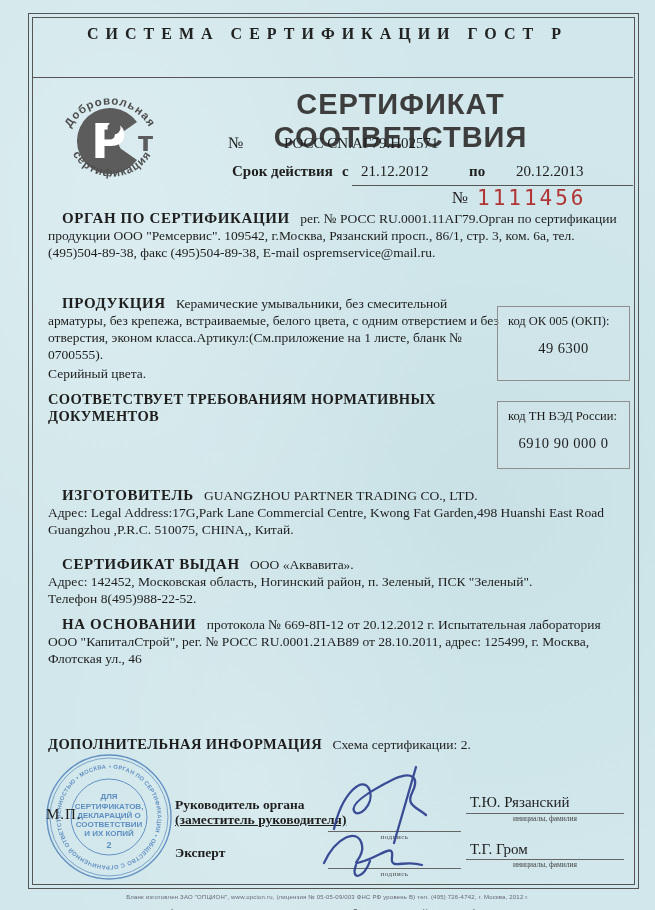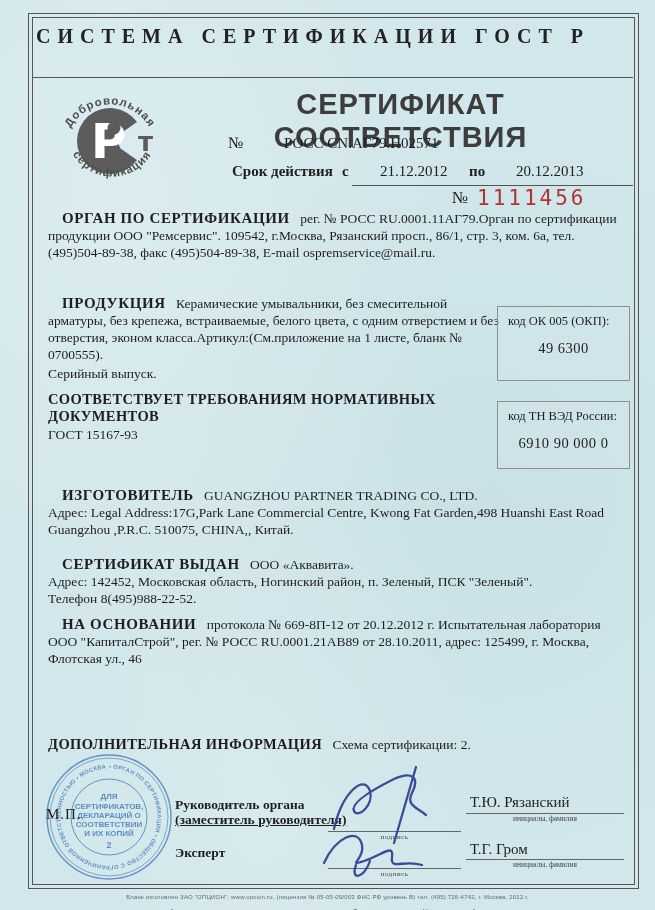--- a/index.html
+++ b/index.html
@@ -9,21 +9,21 @@
     background-color:#d1e7eb;
     background-image:
       radial-gradient(ellipse at 18% 22%, rgba(255,255,255,0.22), transparent 45%),
       radial-gradient(ellipse at 75% 55%, rgba(186,214,219,0.35), transparent 55%),
       radial-gradient(ellipse at 40% 85%, rgba(255,255,255,0.15), transparent 40%);
     font-family:"Liberation Serif", serif;color:#1e1e1e;
   }
   .frame-outer{position:absolute;left:28px;top:13px;width:609px;height:874px;border:1px solid #555;}
   .frame-inner{position:absolute;inset:3px;border:1px solid #555;}
   .abs{position:absolute;}
-  .hdr1{left:36px;top:25px;width:583px;font-weight:bold;font-size:20px;letter-spacing:7px;color:#222;}
+  .hdr1{left:36px;top:25px;width:583px;text-align:center;font-weight:bold;font-size:16px;letter-spacing:7px;color:#222;}
   .hdr2{left:36px;top:53px;width:583px;text-align:center;font-weight:bold;font-size:13.5px;letter-spacing:0.3px;color:#222;}
   .rule{border-top:1.5px solid #555;height:0;}
   .doc-title{left:172px;top:88px;width:457px;text-align:center;
     font-family:"Liberation Sans", sans-serif;font-weight:bold;font-size:29px;letter-spacing:1px;color:#3d3d3d;}
   .serif15{font-size:15px;}
   .bold{font-weight:bold;}
   .red-num{font-family:"DejaVu Sans Mono", monospace;font-size:21px;letter-spacing:3px;color:#b23434;}
   .para{margin:0;font-size:13.5px;line-height:17px;}
   .slabel{font-weight:bold;font-size:15px;letter-spacing:0.6px;margin-right:7px;margin-left:14px;}
   .slabel-sm{font-weight:bold;font-size:14.5px;letter-spacing:0.4px;margin-right:7px;}
@@ -68,48 +68,47 @@
     </text>
   </svg>
 
   <div class="abs doc-title">СЕРТИФИКАТ СООТВЕТСТВИЯ</div>
 
   <div class="abs serif15" style="left:228px;top:134px;font-size:16px;">№</div>
   <div class="abs serif15" style="left:284px;top:135px;">РОСС CN.АГ79.H02571</div>
 
   <div class="abs serif15 bold" style="left:232px;top:163px;">Срок действия</div>
   <div class="abs serif15 bold" style="left:342px;top:163px;">с</div>
-  <div class="abs serif15" style="left:380px;top:163px;">21.12.2012</div>
+  <div class="abs serif15" style="left:361px;top:163px;">21.12.2012</div>
   <div class="abs serif15 bold" style="left:469px;top:163px;">по</div>
   <div class="abs serif15" style="left:516px;top:163px;">20.12.2013</div>
 
   <div class="abs rule" style="left:352px;top:185px;width:281px;border-top-width:1px;"></div>
   <div class="abs" style="left:452px;top:188px;font-size:17px;">№</div>
   <div class="abs red-num" style="left:477px;top:186px;">1111456</div>
 
   <p class="abs para" style="left:48px;top:210px;width:580px;">
     <span class="slabel">ОРГАН ПО СЕРТИФИКАЦИИ</span>
     <span>рег. № РОСС RU.0001.11АГ79.Орган по сертификации продукции ООО "Ремсервис". 109542, г.Москва, Рязанский просп., 86/1, стр. 3, ком. 6а, тел. (495)504-89-38, факс (495)504-89-38, E-mail ospremservice@mail.ru.</span>
   </p>
 
   <div class="abs" style="left:48px;top:295px;width:452px;">
     <p class="para">
       <span class="slabel">ПРОДУКЦИЯ</span>
       <span>Керамические умывальники, без смесительной арматуры, без крепежа, встраиваемые, белого цвета, с одним отверстием и без отверстия, эконом класса.Артикул:(См.приложение на 1 листе, бланк № 0700555).</span>
     </p>
-    <div class="para" style="margin-top:2px;">Серийный выпуск.</div>
+    <div class="para" style="margin-top:2px;">Серийный цвета.</div>
   </div>
   <div class="abs codebox" style="left:497px;top:306px;width:131px;height:73px;">
     <div class="cb-label">код ОК 005 (ОКП):</div>
     <div class="cb-value">49 6300</div>
   </div>
 
   <div class="abs" style="left:48px;top:391px;width:452px;">
     <div class="slabel-sm" style="margin:0;">СООТВЕТСТВУЕТ ТРЕБОВАНИЯМ НОРМАТИВНЫХ ДОКУМЕНТОВ</div>
-    <div class="para" style="margin-top:1px;">ГОСТ 15167-93</div>
   </div>
   <div class="abs codebox" style="left:497px;top:401px;width:131px;height:66px;">
     <div class="cb-label">код ТН ВЭД России:</div>
     <div class="cb-value">6910 90 000 0</div>
   </div>
 
   <div class="abs" style="left:48px;top:487px;width:585px;">
     <p class="para">
       <span class="slabel">ИЗГОТОВИТЕЛЬ</span>
       <span>GUANGZHOU PARTNER TRADING CO., LTD.</span>

